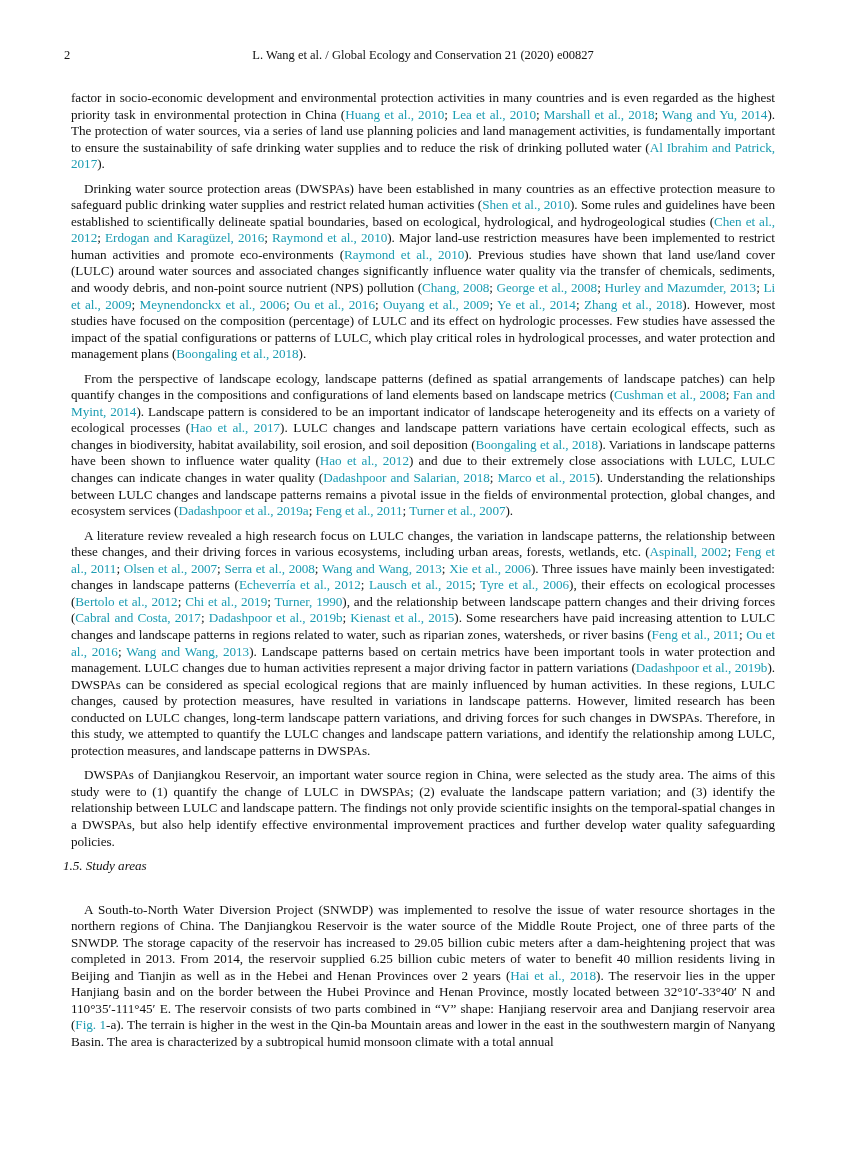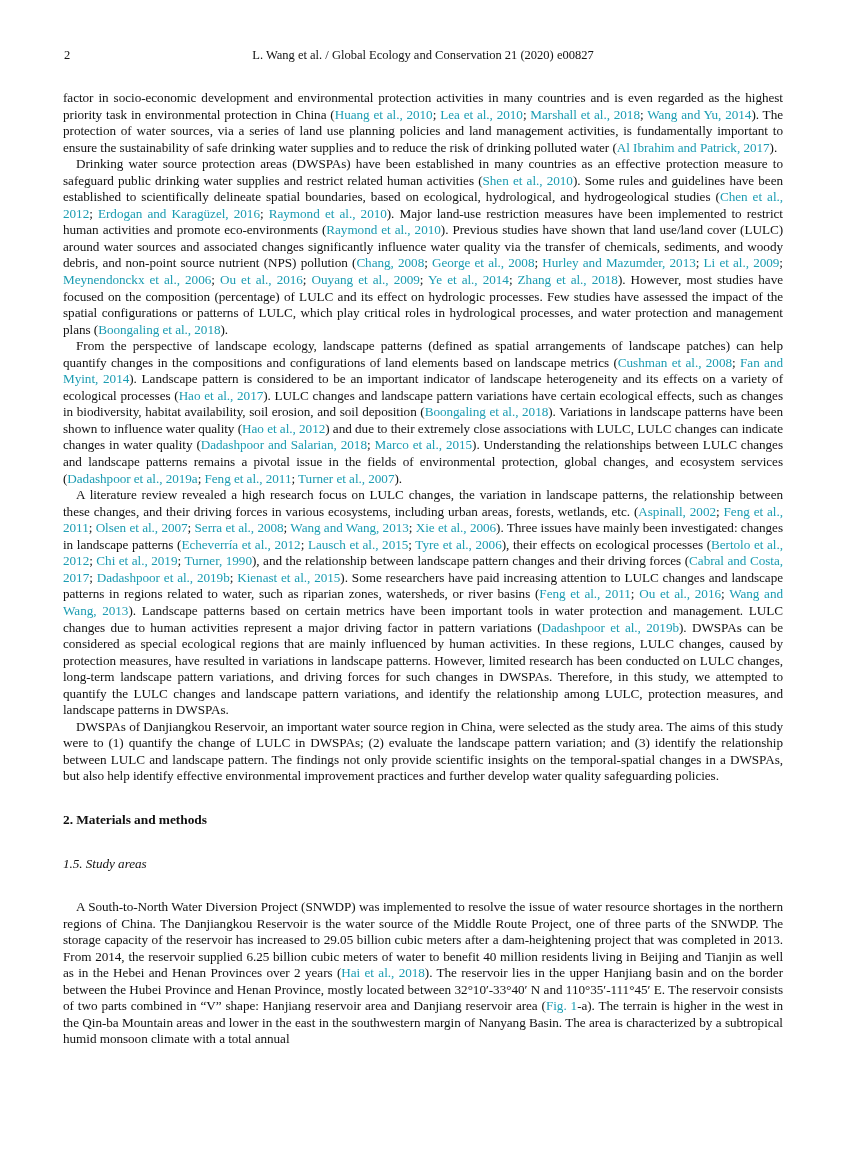--- a/index.html
+++ b/index.html
@@ -26,21 +26,21 @@
     left: 1px;
     top: 0;
     font-style: normal;
   }
   .article-content {
     font-size: 13.2px;
     line-height: 16.55px;
     text-align: justify;
     letter-spacing: -0.05px;
   }
-  p.para { margin: 0; }
+  p.para { margin: 8px; }
   p.indent { text-indent: 13px; }
   .cite { color: var(--link, #1b9cb2); cursor: pointer; }
   h2.section-heading {
     font-size: 13.4px;
     font-weight: bold;
     margin: 27px 0 27px 0;
     text-align: left;
   }
   h3.subsection-heading {
     font-size: 13.2px;
@@ -57,17 +57,16 @@
   <header class="page-header">
     <span class="page-num">2</span>
     <span class="running-title">L. Wang et al. / Global Ecology and Conservation 21 (2020) e00827</span>
   </header>
   <main class="article-content">
       <p class="para"><span>factor in socio-economic development and environmental protection activities in many countries and is even regarded as the highest priority task in environmental protection in China (</span><span class="cite">Huang et al., 2010</span><span>; </span><span class="cite">Lea et al., 2010</span><span>; </span><span class="cite">Marshall et al., 2018</span><span>; </span><span class="cite">Wang and Yu, 2014</span><span>). The protection of water sources, via a series of land use planning policies and land management activities, is fundamentally important to ensure the sustainability of safe drinking water supplies and to reduce the risk of drinking polluted water (</span><span class="cite">Al Ibrahim and Patrick, 2017</span><span>).</span></p>
       <p class="para indent"><span>Drinking water source protection areas (DWSPAs) have been established in many countries as an effective protection measure to safeguard public drinking water supplies and restrict related human activities (</span><span class="cite">Shen et al., 2010</span><span>). Some rules and guidelines have been established to scientifically delineate spatial boundaries, based on ecological, hydrological, and hydrogeological studies (</span><span class="cite">Chen et al., 2012</span><span>; </span><span class="cite">Erdogan and Karagüzel, 2016</span><span>; </span><span class="cite">Raymond et al., 2010</span><span>). Major land-use restriction measures have been implemented to restrict human activities and promote eco-environments (</span><span class="cite">Raymond et al., 2010</span><span>). Previous studies have shown that land use/land cover (LULC) around water sources and associated changes significantly influence water quality via the transfer of chemicals, sediments, and woody debris, and non-point source nutrient (NPS) pollution (</span><span class="cite">Chang, 2008</span><span>; </span><span class="cite">George et al., 2008</span><span>; </span><span class="cite">Hurley and Mazumder, 2013</span><span>; </span><span class="cite">Li et al., 2009</span><span>; </span><span class="cite">Meynendonckx et al., 2006</span><span>; </span><span class="cite">Ou et al., 2016</span><span>; </span><span class="cite">Ouyang et al., 2009</span><span>; </span><span class="cite">Ye et al., 2014</span><span>; </span><span class="cite">Zhang et al., 2018</span><span>). However, most studies have focused on the composition (percentage) of LULC and its effect on hydrologic processes. Few studies have assessed the impact of the spatial configurations or patterns of LULC, which play critical roles in hydrological processes, and water protection and management plans (</span><span class="cite">Boongaling et al., 2018</span><span>).</span></p>
       <p class="para indent"><span>From the perspective of landscape ecology, landscape patterns (defined as spatial arrangements of landscape patches) can help quantify changes in the compositions and configurations of land elements based on landscape metrics (</span><span class="cite">Cushman et al., 2008</span><span>; </span><span class="cite">Fan and Myint, 2014</span><span>). Landscape pattern is considered to be an important indicator of landscape heterogeneity and its effects on a variety of ecological processes (</span><span class="cite">Hao et al., 2017</span><span>). LULC changes and landscape pattern variations have certain ecological effects, such as changes in biodiversity, habitat availability, soil erosion, and soil deposition (</span><span class="cite">Boongaling et al., 2018</span><span>). Variations in landscape patterns have been shown to influence water quality (</span><span class="cite">Hao et al., 2012</span><span>) and due to their extremely close associations with LULC, LULC changes can indicate changes in water quality (</span><span class="cite">Dadashpoor and Salarian, 2018</span><span>; </span><span class="cite">Marco et al., 2015</span><span>). Understanding the relationships between LULC changes and landscape patterns remains a pivotal issue in the fields of environmental protection, global changes, and ecosystem services (</span><span class="cite">Dadashpoor et al., 2019a</span><span>; </span><span class="cite">Feng et al., 2011</span><span>; </span><span class="cite">Turner et al., 2007</span><span>).</span></p>
       <p class="para indent"><span>A literature review revealed a high research focus on LULC changes, the variation in landscape patterns, the relationship between these changes, and their driving forces in various ecosystems, including urban areas, forests, wetlands, etc. (</span><span class="cite">Aspinall, 2002</span><span>; </span><span class="cite">Feng et al., 2011</span><span>; </span><span class="cite">Olsen et al., 2007</span><span>; </span><span class="cite">Serra et al., 2008</span><span>; </span><span class="cite">Wang and Wang, 2013</span><span>; </span><span class="cite">Xie et al., 2006</span><span>). Three issues have mainly been investigated: changes in landscape patterns (</span><span class="cite">Echeverría et al., 2012</span><span>; </span><span class="cite">Lausch et al., 2015</span><span>; </span><span class="cite">Tyre et al., 2006</span><span>), their effects on ecological processes (</span><span class="cite">Bertolo et al., 2012</span><span>; </span><span class="cite">Chi et al., 2019</span><span>; </span><span class="cite">Turner, 1990</span><span>), and the relationship between landscape pattern changes and their driving forces (</span><span class="cite">Cabral and Costa, 2017</span><span>; </span><span class="cite">Dadashpoor et al., 2019b</span><span>; </span><span class="cite">Kienast et al., 2015</span><span>). Some researchers have paid increasing attention to LULC changes and landscape patterns in regions related to water, such as riparian zones, watersheds, or river basins (</span><span class="cite">Feng et al., 2011</span><span>; </span><span class="cite">Ou et al., 2016</span><span>; </span><span class="cite">Wang and Wang, 2013</span><span>). Landscape patterns based on certain metrics have been important tools in water protection and management. LULC changes due to human activities represent a major driving factor in pattern variations (</span><span class="cite">Dadashpoor et al., 2019b</span><span>). DWSPAs can be considered as special ecological regions that are mainly influenced by human activities. In these regions, LULC changes, caused by protection measures, have resulted in variations in landscape patterns. However, limited research has been conducted on LULC changes, long-term landscape pattern variations, and driving forces for such changes in DWSPAs. Therefore, in this study, we attempted to quantify the LULC changes and landscape pattern variations, and identify the relationship among LULC, protection measures, and landscape patterns in DWSPAs.</span></p>
       <p class="para indent"><span>DWSPAs of Danjiangkou Reservoir, an important water source region in China, were selected as the study area. The aims of this study were to (1) quantify the change of LULC in DWSPAs; (2) evaluate the landscape pattern variation; and (3) identify the relationship between LULC and landscape pattern. The findings not only provide scientific insights on the temporal-spatial changes in a DWSPAs, but also help identify effective environmental improvement practices and further develop water quality safeguarding policies.</span></p>
-      <h2 class="section-heading">2. Materials and methods</h2>
       <h3 class="subsection-heading">1.5. Study areas</h3>
       <p class="para indent"><span>A South-to-North Water Diversion Project (SNWDP) was implemented to resolve the issue of water resource shortages in the northern regions of China. The Danjiangkou Reservoir is the water source of the Middle Route Project, one of three parts of the SNWDP. The storage capacity of the reservoir has increased to 29.05 billion cubic meters after a dam-heightening project that was completed in 2013. From 2014, the reservoir supplied 6.25 billion cubic meters of water to benefit 40 million residents living in Beijing and Tianjin as well as in the Hebei and Henan Provinces over 2 years (</span><span class="cite">Hai et al., 2018</span><span>). The reservoir lies in the upper Hanjiang basin and on the border between the Hubei Province and Henan Province, mostly located between 32°10′-33°40′ N and 110°35′-111°45′ E. The reservoir consists of two parts combined in “V” shape: Hanjiang reservoir area and Danjiang reservoir area (</span><span class="cite">Fig. 1</span><span>-a). The terrain is higher in the west in the Qin-ba Mountain areas and lower in the east in the southwestern margin of Nanyang Basin. The area is characterized by a subtropical humid monsoon climate with a total annual</span></p>
     </main>
 </div>
 
 </body></html>

